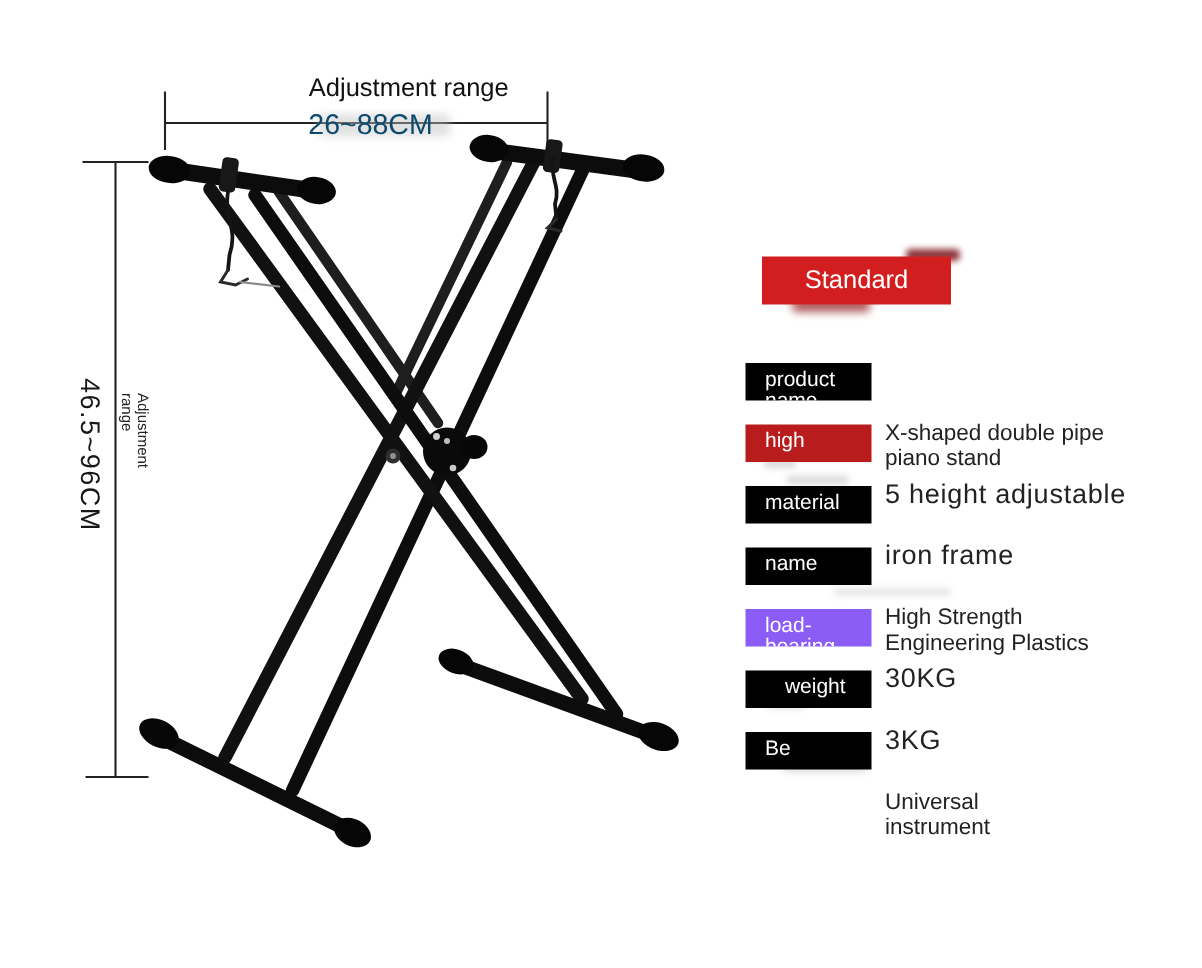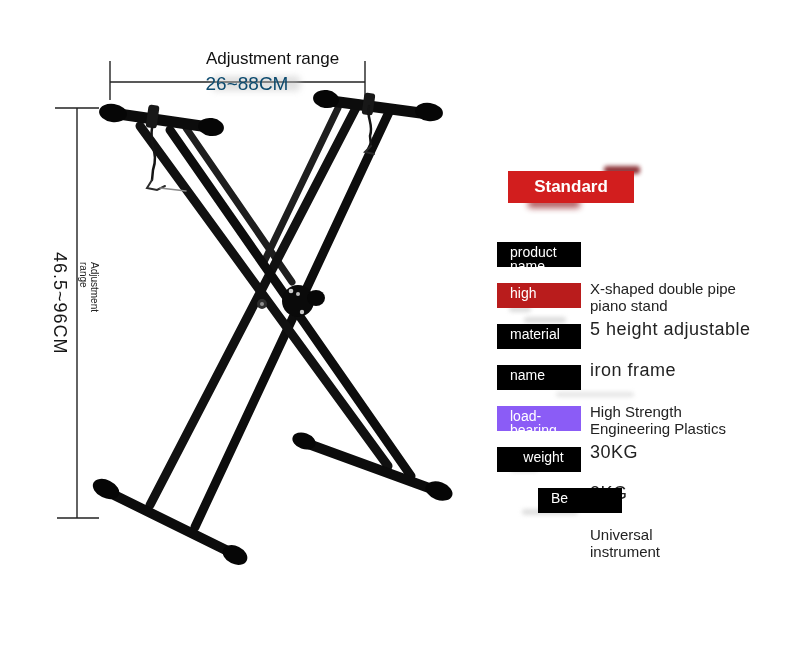--- a/index.html
+++ b/index.html
@@ -150,21 +150,21 @@
 <div class="smudge sm6"></div>
 <div class="smudge smr1"></div>
 <div class="smudge smr2"></div>
 
 <div class="abs dim-label-top">Adjustment range</div>
 <div class="abs dim-value-top">26~88CM</div>
 <div class="abs v-text dim-value-side">46.5~96CM</div>
 <div class="abs v-text dim-label-side">Adjustment
 range</div>
 
-<div class="abs badge" style="background: rgb(210, 30, 30); color: rgb(255, 255, 255); font-weight: bold;">Standard</div>
+<div class="abs badge" style="background: rgb(210, 30, 30); color: rgb(255, 255, 255);">Standard</div>
 
 <div class="abs spec-rows" id="spec-rows">
     <div class="spec-row">
       <div class="spec-label" style="background: rgb(0, 0, 0); color: rgb(255, 255, 255);">product name</div>
       <div class="spec-value">X-shaped double pipe
 piano stand</div>
     </div>
     <div class="spec-row">
       <div class="spec-label" style="background: #b91c1c; color: rgb(255, 255, 255);">high</div>
       <div class="spec-value lg">5 height adjustable</div>
@@ -180,17 +180,17 @@
     </div>
     <div class="spec-row">
       <div class="spec-label" style="background: #8b5cf6; color: rgb(255, 255, 255);">load-bearing</div>
       <div class="spec-value lg">30KG</div>
     </div>
     <div class="spec-row">
       <div class="spec-label" style="background: rgb(0, 0, 0); color: rgb(255, 255, 255); text-align: center;">weight</div>
       <div class="spec-value lg">3KG</div>
     </div>
     <div class="spec-row">
-      <div class="spec-label" style="background: rgb(0, 0, 0); color: rgb(255, 255, 255); margin-left: 41px;">Be</div>
+      <div class="spec-label" style="background: rgb(0, 0, 0); color: rgb(255, 255, 255);">Be</div>
       <div class="spec-value">Universal
 instrument</div>
     </div>
   </div>
 
 </body></html>

